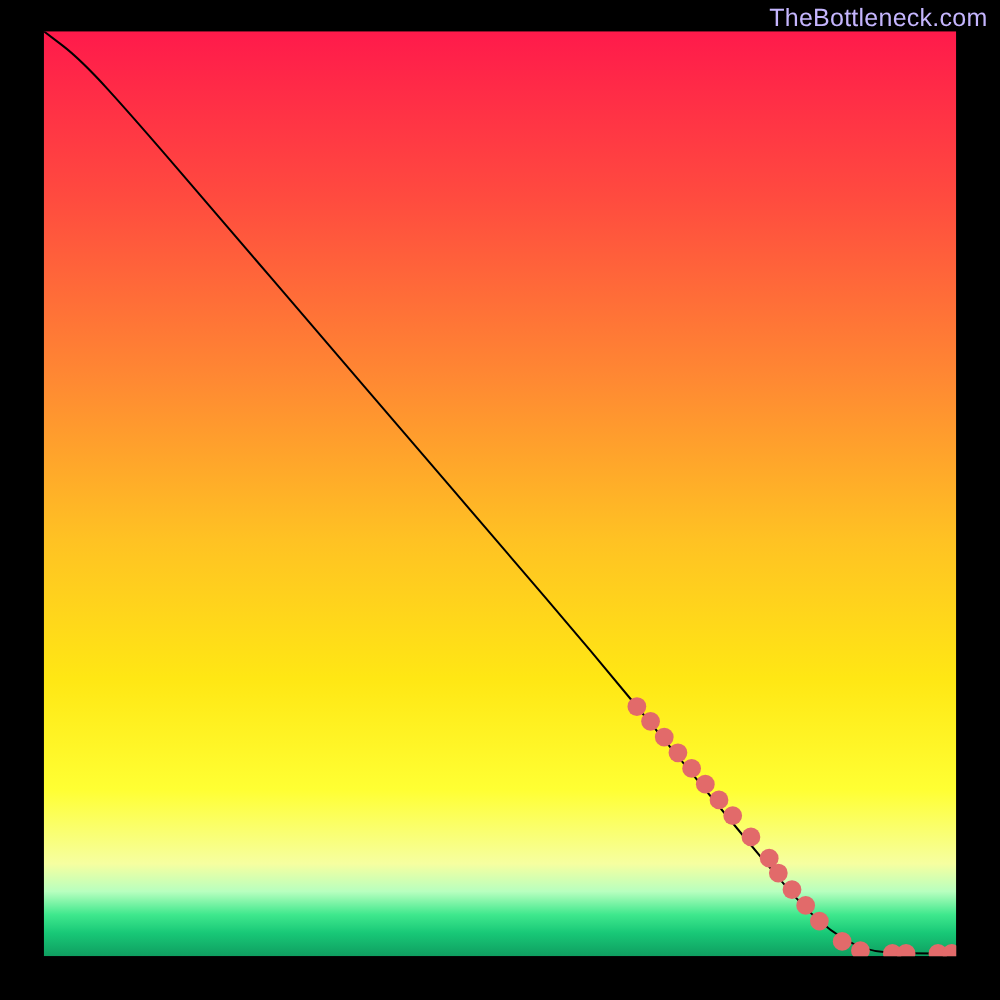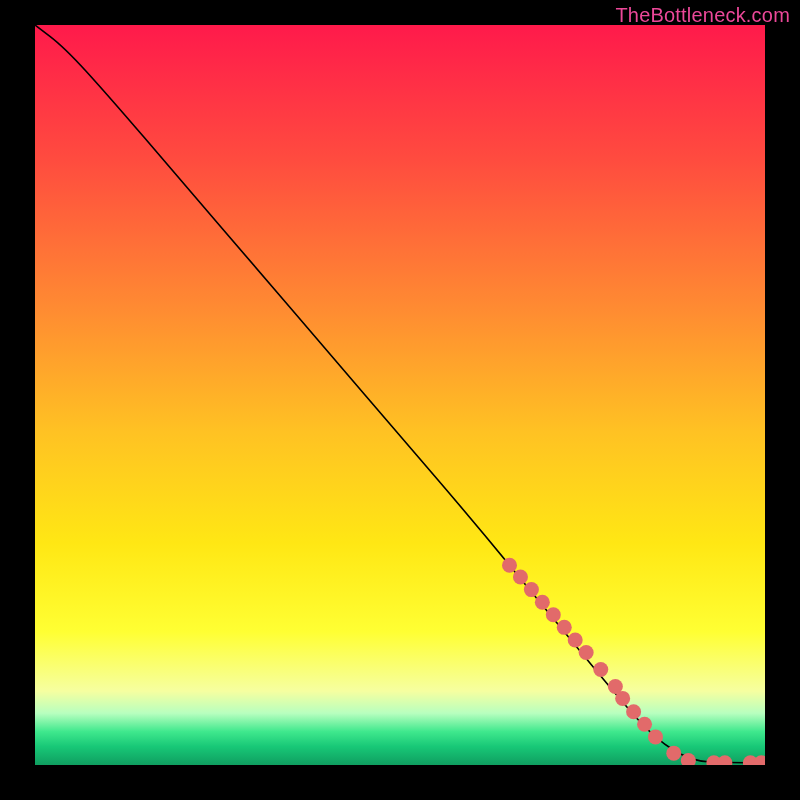--- a/index.html
+++ b/index.html
@@ -15,21 +15,21 @@
     position: absolute;
     left: 35px;
     top: 25px;
     width: 730px;
     height: 740px;
   }
   .attribution {
     position: absolute;
     top: 4px;
     right: 10px;
-    color: #ec4899;
+    color: #c4b5fd;
     font-size: 20px;
     font-weight: 500;
     letter-spacing: 0.2px;
   }
 </style>
 </head>
 <body>
 
 <div class="attribution">TheBottleneck.com</div>
 

